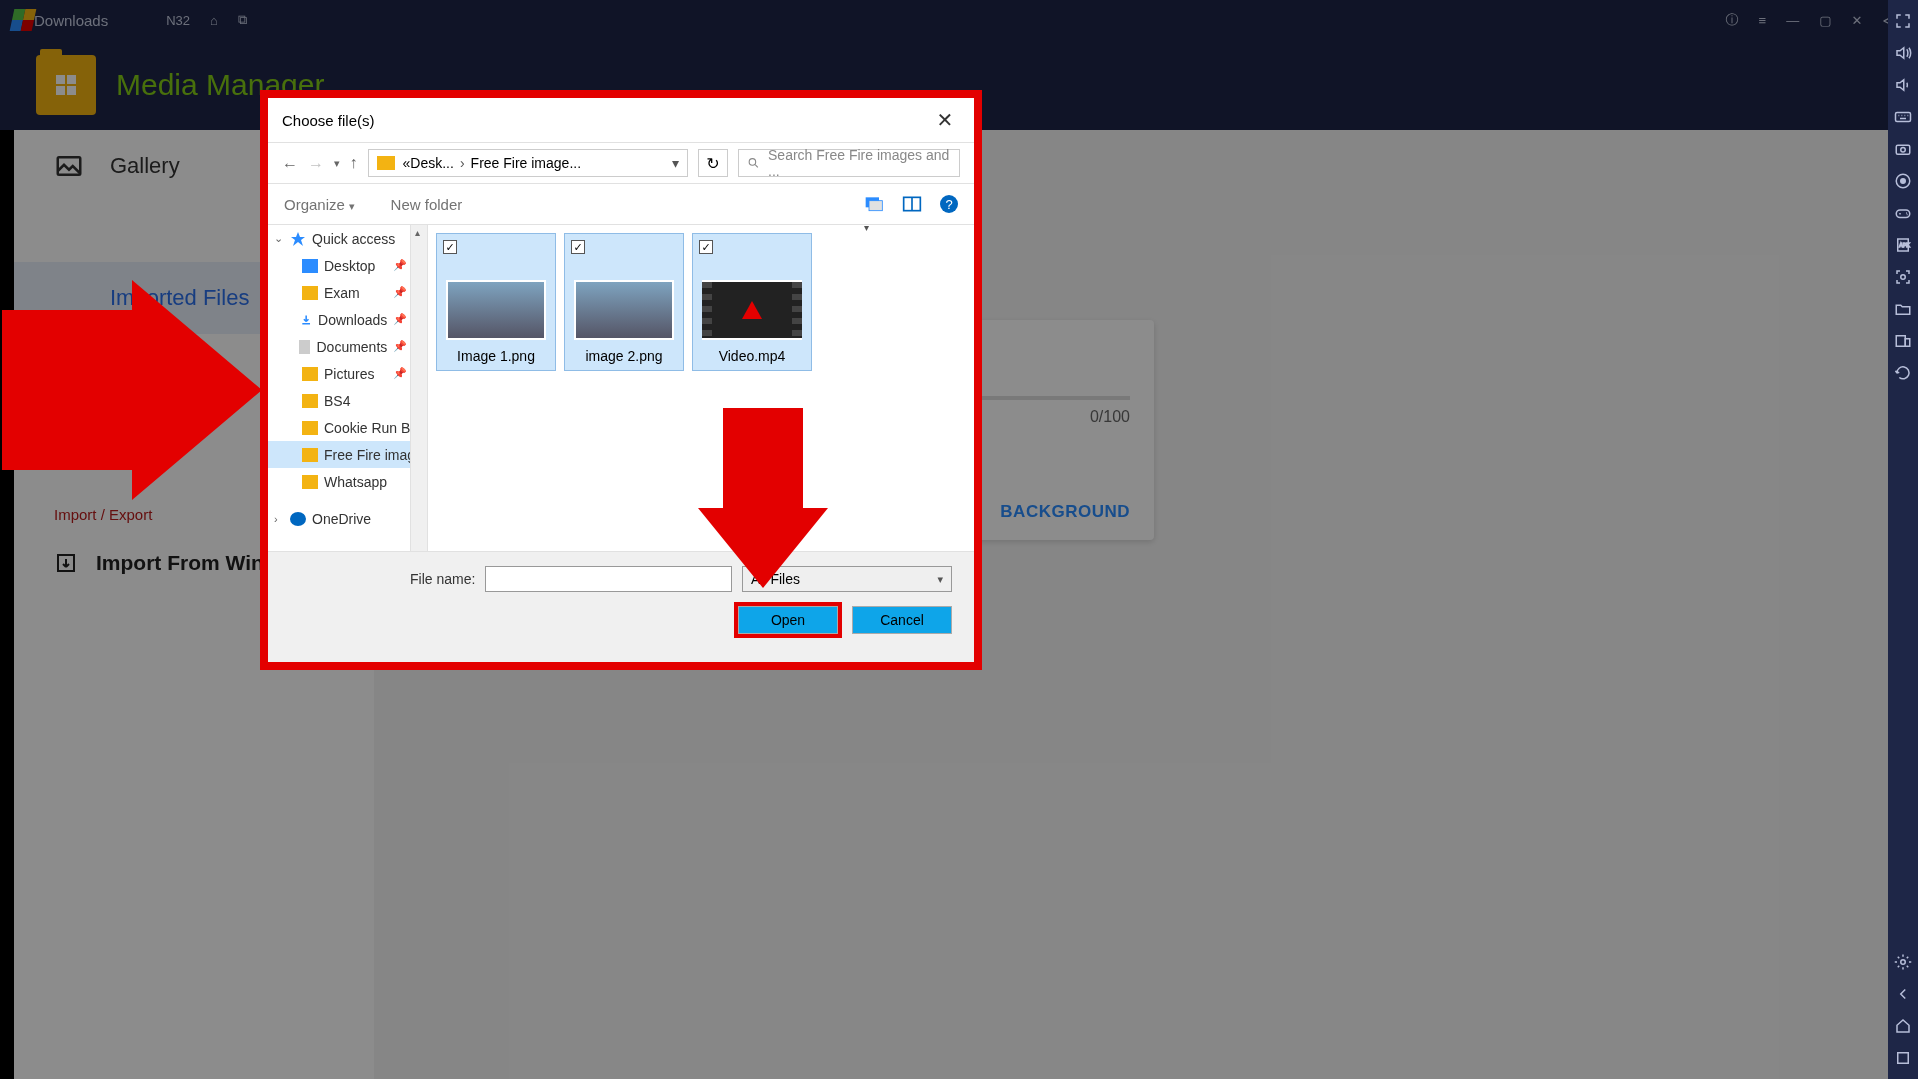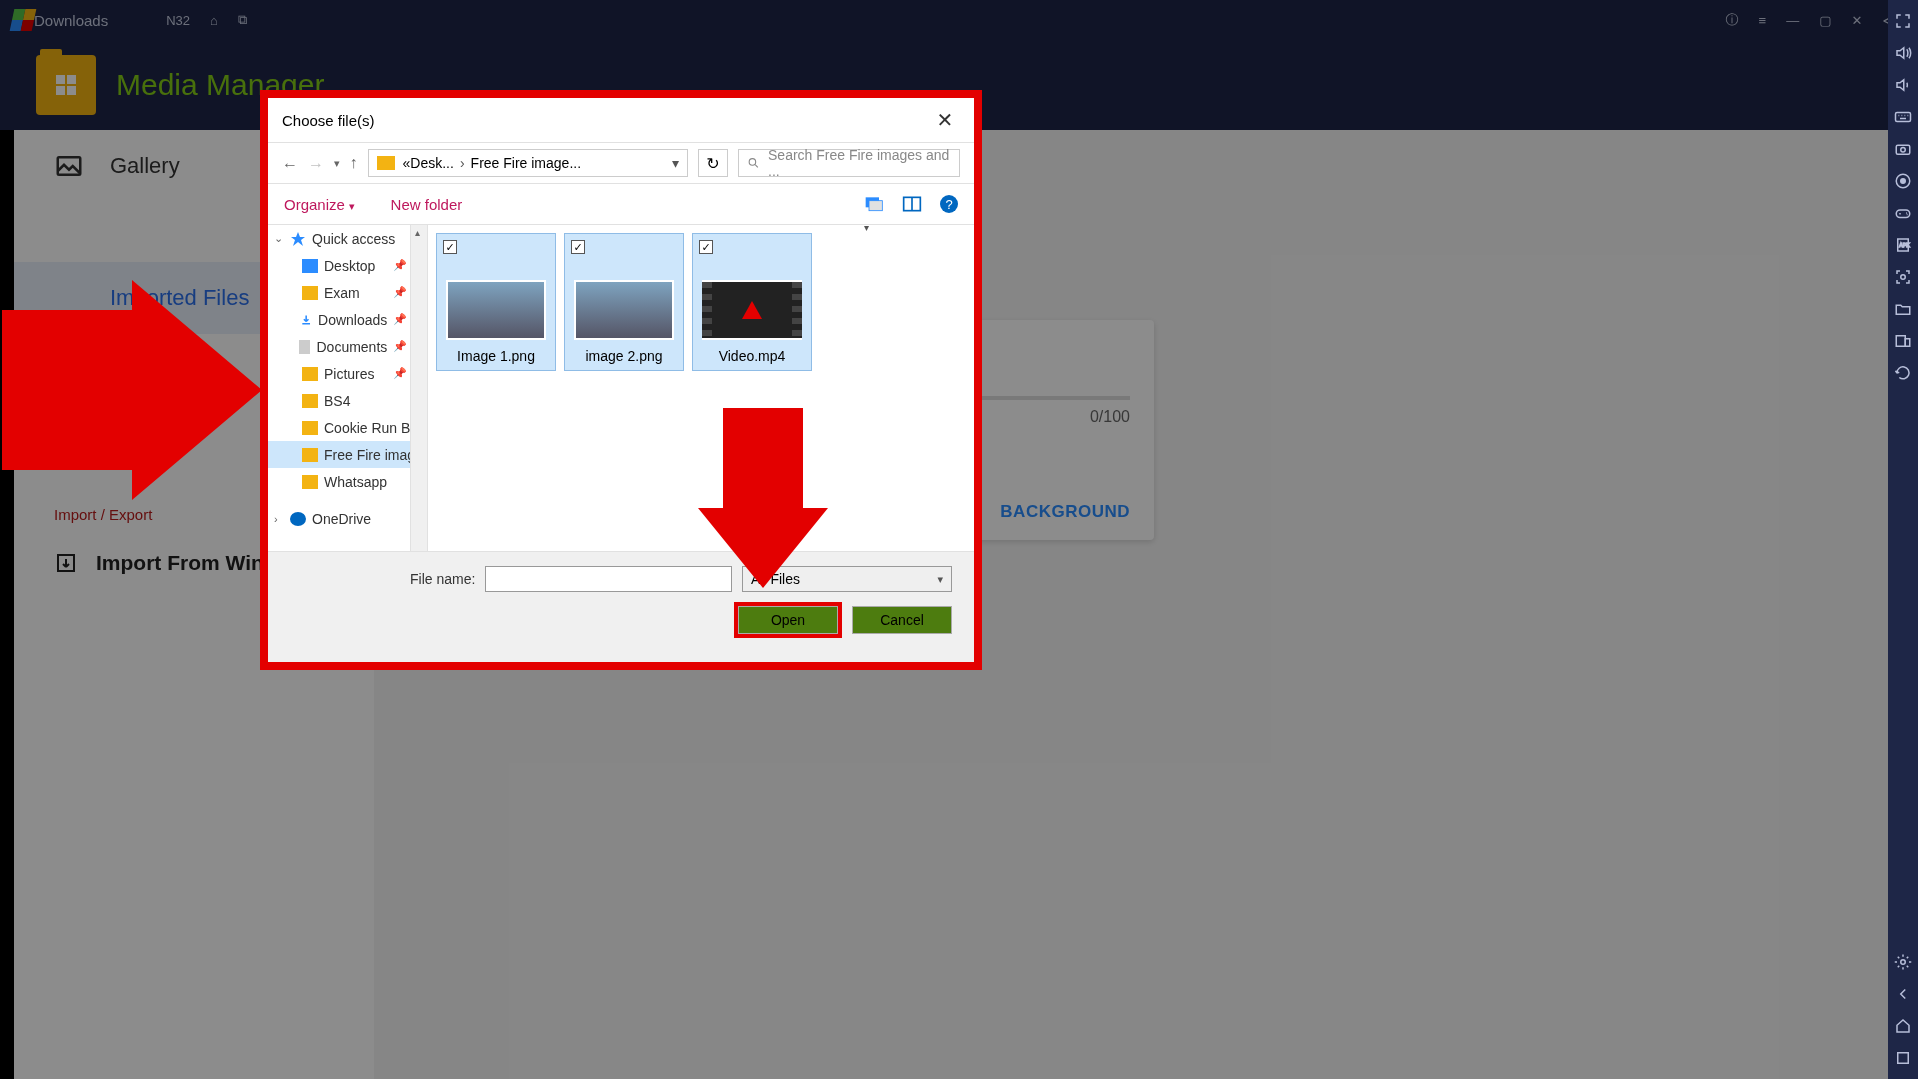--- a/index.html
+++ b/index.html
@@ -56,21 +56,21 @@
 .dlg-nav .navbtn { color: #666; cursor: pointer; }
 .dlg-path { flex: 1; border: 1px solid #ccc; height: 28px; display: flex; align-items: center; padding: 0 8px; font-size: 14px; background: #fff; }
 .dlg-path .folder-s { width: 18px; height: 14px; background: #f3b312; margin-right: 8px; }
 .dlg-path .sep { margin: 0 6px; color: #555; }
 .dlg-path .dd { margin-left: auto; color: #555; }
 .dlg-refresh { width: 30px; height: 28px; border: 1px solid #ccc; display: flex; align-items: center; justify-content: center; cursor: pointer; }
 .dlg-search { width: 222px; height: 28px; border: 1px solid #ccc; display: flex; align-items: center; padding: 0 8px; color: #888; font-size: 14px; }
 .dlg-search .sicon { width: 14px; height: 14px; margin-right: 8px; }
 
 .dlg-toolbar { height: 40px; display: flex; align-items: center; padding: 0 16px; font-size: 15px; color: #0067c0; gap: 36px; }
-.dlg-toolbar .org { color: #be185d; cursor: pointer; }
+.dlg-toolbar .org { color: #737373; cursor: pointer; }
 .dlg-toolbar .right { margin-left: auto; display: flex; gap: 18px; align-items: center; }
 .dlg-toolbar .tbicon { width: 20px; height: 20px; cursor: pointer; }
 .dlg-toolbar .help { width: 18px; height: 18px; border-radius: 50%; background: #0067c0; color: #fff; font-size: 13px; display: flex; align-items: center; justify-content: center; }
 
 .dlg-body { position: absolute; top: 126px; left: 0; right: 0; bottom: 94px; display: flex; border-top: 1px solid #e1e1e1; }
 .tree { width: 160px; border-right: 1px solid #e1e1e1; overflow: hidden; font-size: 14px; color: #333; position: relative; }
 .tree .scr { position: absolute; right: 0; top: 0; bottom: 0; width: 17px; background: #f0f0f0; border-left: 1px solid #e1e1e1; }
 .tree .scr::before { content: "▴"; position: absolute; top: 2px; left: 4px; font-size: 10px; color: #666; }
 .tree .scr::after { content: "▾"; position: absolute; bottom: 2px; left: 4px; font-size: 10px; color: #666; }
 .tree .titem { display: flex; align-items: center; height: 27px; padding-left: 18px; gap: 6px; cursor: pointer; white-space: nowrap; }
@@ -95,21 +95,21 @@
 .fitem .thumb.vid::after { right: -2px; }
 .fitem .thumb.vid .warn { width: 20px; height: 18px; background: #e30000; clip-path: polygon(50% 0,100% 100%,0 100%); }
 
 .dlg-footer { position: absolute; left: 0; right: 0; bottom: 0; height: 111px; background: #f0f0f0; border-top: 1px solid #e1e1e1; padding: 14px 22px; }
 .dlg-footer .row1 { display: flex; align-items: center; gap: 10px; }
 .dlg-footer label { font-size: 14px; color: #333; }
 .dlg-footer .fname { flex: 1; height: 26px; border: 1px solid #999; background: #fff; }
 .dlg-footer .ftype { width: 210px; height: 26px; border: 1px solid #999; background: #efefef; padding: 0 8px; font-size: 14px; display: flex; align-items: center; }
 .dlg-footer .ftype .dd { margin-left: auto; font-size: 11px; color: #555; }
 .dlg-footer .row2 { display: flex; justify-content: flex-end; gap: 14px; margin-top: 14px; }
-.dlg-footer button { width: 100px; height: 28px; border: 1px solid #aaa; background: #4d7c0f; font-size: 14px; cursor: pointer; }
+.dlg-footer button { width: 100px; height: 28px; border: 1px solid #aaa; background: #0ea5e9; font-size: 14px; cursor: pointer; }
 .dlg-footer button.open { outline: 4px solid #e30000; }
 
 
 .bs-logo { display: grid; grid-template-columns: 1fr 1fr; grid-template-rows: 1fr 1fr; width: 22px; height: 22px; transform: skewX(-12deg); }
 .bs-logo div:nth-child(1){background:#56c447}
 .bs-logo div:nth-child(2){background:#f3b312}
 .bs-logo div:nth-child(3){background:#2b8cff}
 .bs-logo div:nth-child(4){background:#e30000}
 </style>
 </head>

